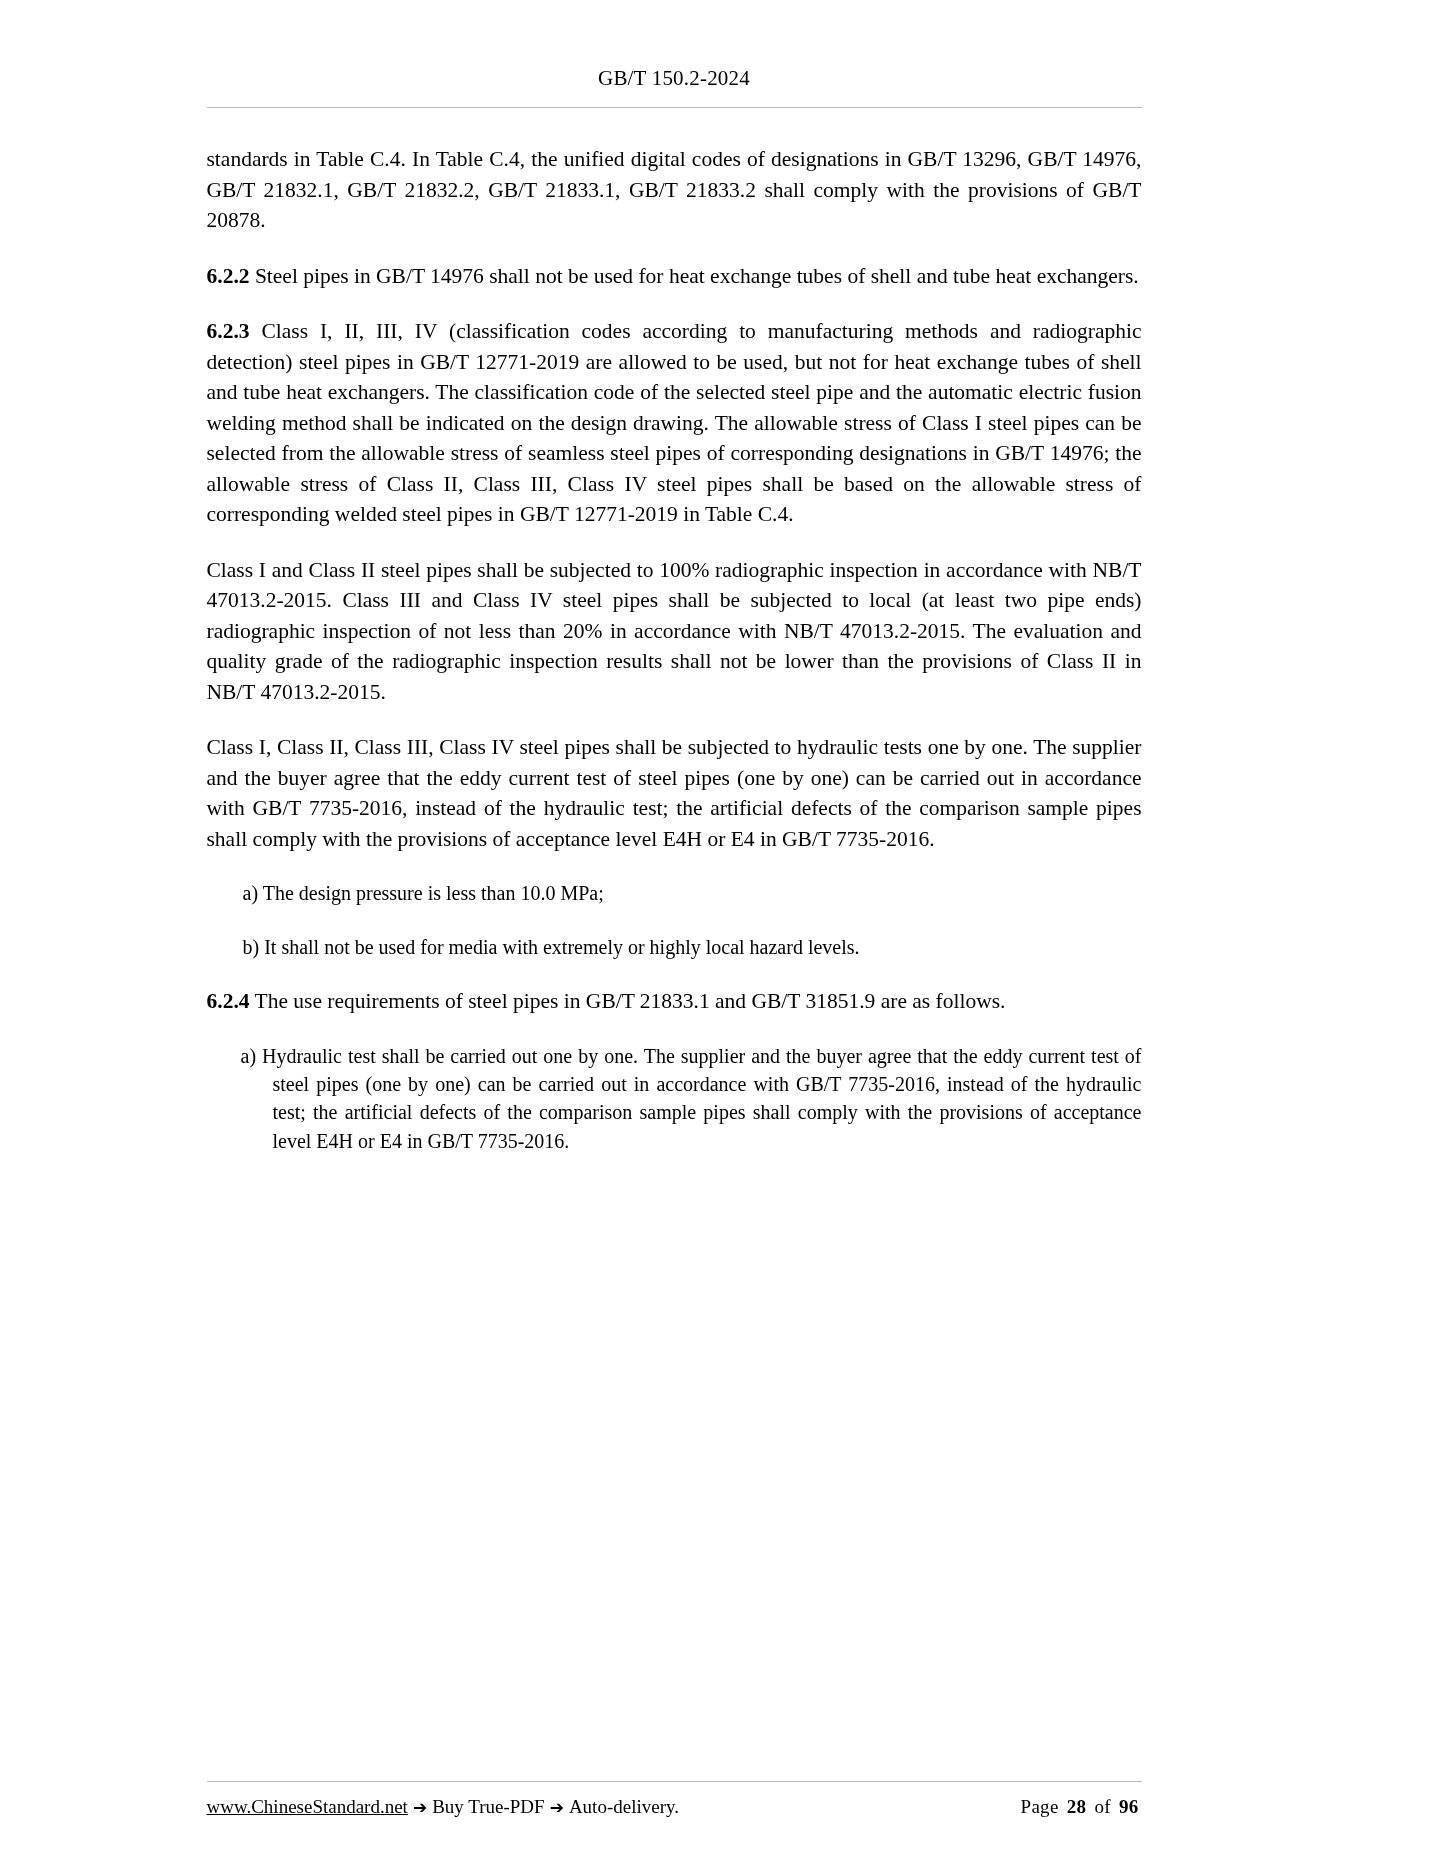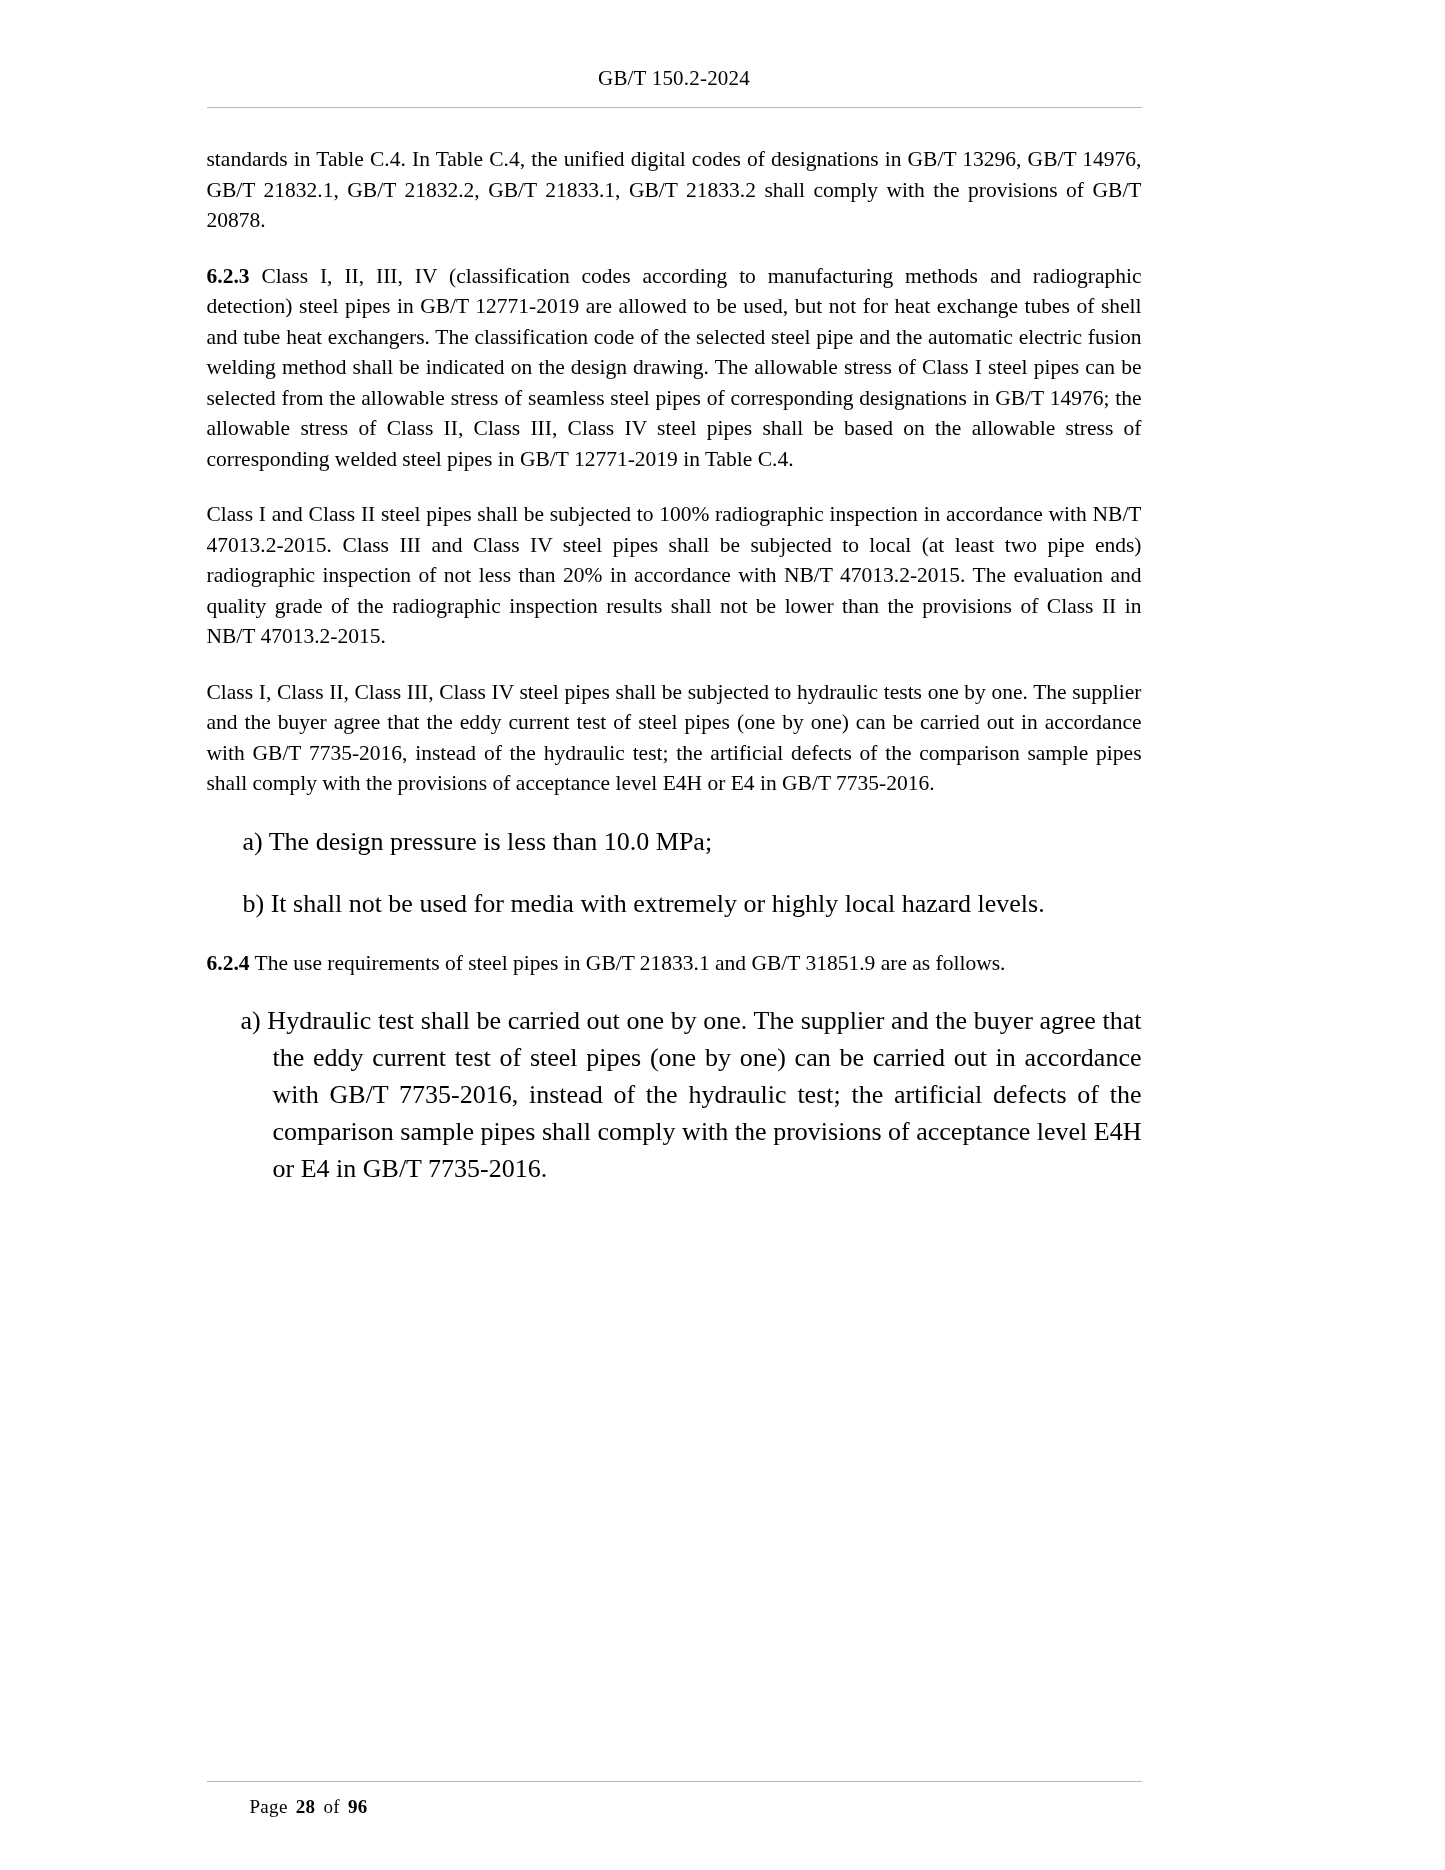--- a/index.html
+++ b/index.html
@@ -42,21 +42,21 @@
     line-height: 1.42;
     text-align: justify;
     text-justify: inter-word;
     margin: 0 0 25px 0;
     hyphens: none;
   }
   .num {
     font-weight: bold;
   }
   .list-item {
-    font-size: 26px;
+    font-size: 20px;
     line-height: 1.42;
     text-align: justify;
     margin: 0 0 25px 0;
     padding-left: 36px;
     text-indent: -0px;
   }
   .list-item.hang {
     padding-left: 66px;
     text-indent: -32px;
   }
@@ -108,20 +108,21 @@
 
   <div class="header">
     <span>GB/T 150.2-2024</span>
   </div>
   <div class="header-rule"></div>
 
   <div class="content">
 
     <p class="para">standards in Table C.4. In Table C.4, the unified digital codes of designations in GB/T 13296, GB/T 14976, GB/T 21832.1, GB/T 21832.2, GB/T 21833.1, GB/T 21833.2 shall comply with the provisions of GB/T 20878.</p>
 
+    <p class="para"><span class="num">6.2.2</span> <span>Steel pipes in GB/T 14976 shall not be used for heat exchange tubes of shell and tube heat exchangers.</span></p>
 
     <p class="para"><span class="num">6.2.3</span> <span>Class I, II, III, IV (classification codes according to manufacturing methods and radiographic detection) steel pipes in GB/T 12771-2019 are allowed to be used, but not for heat exchange tubes of shell and tube heat exchangers. The classification code of the selected steel pipe and the automatic electric fusion welding method shall be indicated on the design drawing. The allowable stress of Class I steel pipes can be selected from the allowable stress of seamless steel pipes of corresponding designations in GB/T 14976; the allowable stress of Class II, Class III, Class IV steel pipes shall be based on the allowable stress of corresponding welded steel pipes in GB/T 12771-2019 in Table C.4.</span></p>
 
     <p class="para">Class I and Class II steel pipes shall be subjected to 100% radiographic inspection in accordance with NB/T 47013.2-2015. Class III and Class IV steel pipes shall be subjected to local (at least two pipe ends) radiographic inspection of not less than 20% in accordance with NB/T 47013.2-2015. The evaluation and quality grade of the radiographic inspection results shall not be lower than the provisions of Class II in NB/T 47013.2-2015.</p>
 
     <p class="para">Class I, Class II, Class III, Class IV steel pipes shall be subjected to hydraulic tests one by one. The supplier and the buyer agree that the eddy current test of steel pipes (one by one) can be carried out in accordance with GB/T 7735-2016, instead of the hydraulic test; the artificial defects of the comparison sample pipes shall comply with the provisions of acceptance level E4H or E4 in GB/T 7735-2016.</p>
 
 
     <p class="list-item">a) The design pressure is less than 10.0 MPa;</p>
 
@@ -130,20 +131,23 @@
     <p class="para"><span class="num">6.2.4</span> <span>The use requirements of steel pipes in GB/T 21833.1 and GB/T 31851.9 are as follows.</span></p>
 
     <p class="list-item hang">a) Hydraulic test shall be carried out one by one. The supplier and the buyer agree that the eddy current test of steel pipes (one by one) can be carried out in accordance with GB/T 7735-2016, instead of the hydraulic test; the artificial defects of the comparison sample pipes shall comply with the provisions of acceptance level E4H or E4 in GB/T 7735-2016.</p>
 
 
   </div>
 
   <div class="footer-wrap">
     <div class="footer-rule"></div>
     <div class="footer">
+      <div class="footer-left">
+        <span class="site">www.ChineseStandard.net</span><span class="arrow">➔</span><span>Buy True-PDF</span><span class="arrow">➔</span><span>Auto-delivery.</span>
+      </div>
       <div class="footer-right">
         <span>Page</span>
         <span class="pg-num">28</span>
         <span>of</span>
         <span class="pg-num">96</span>
       </div>
     </div>
   </div>
 
 </div>

